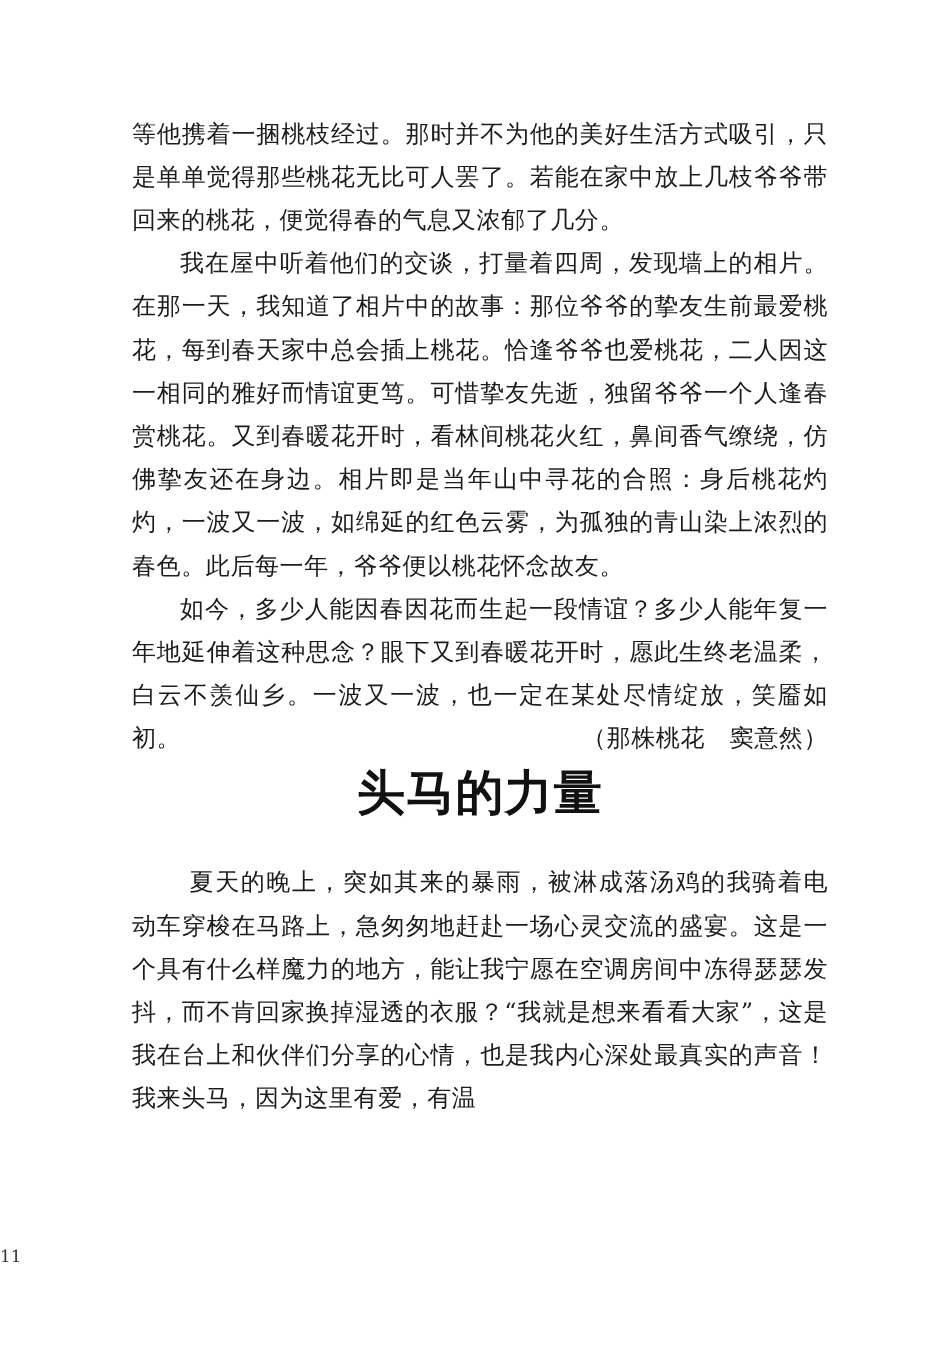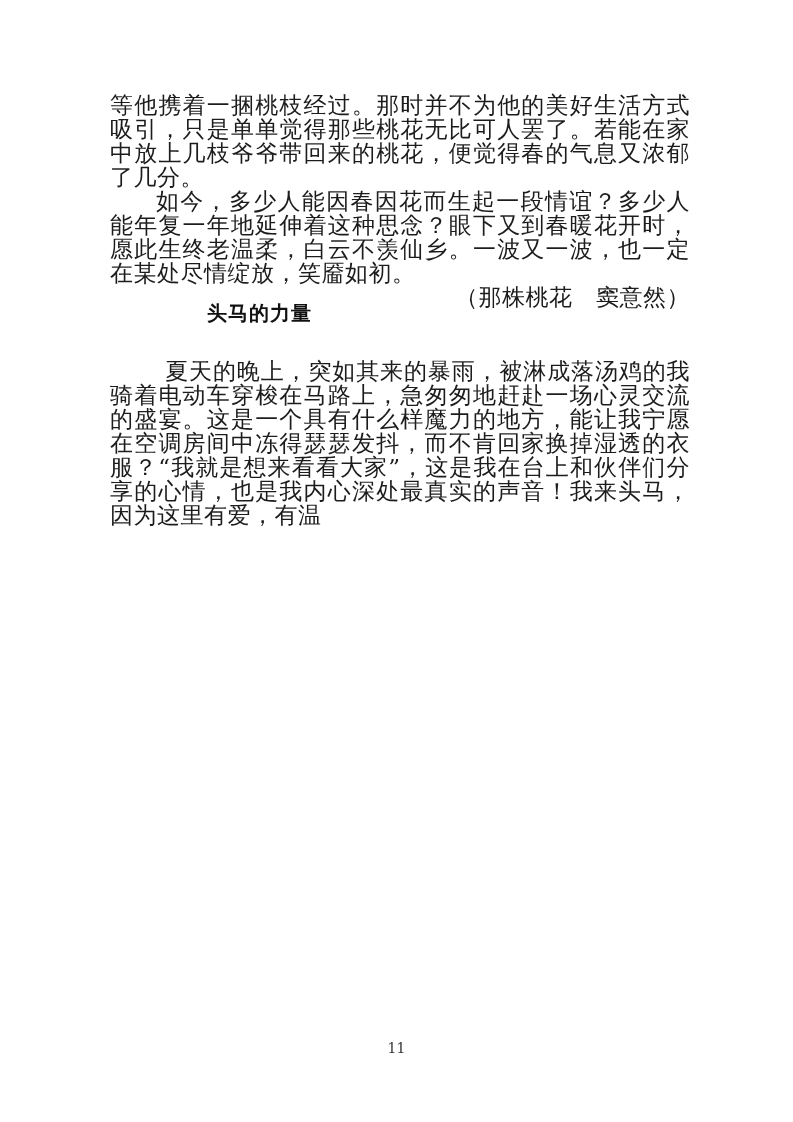--- a/index.html
+++ b/index.html
@@ -17,64 +17,65 @@
     overflow: hidden;
   }
   .content {
     position: absolute;
     left: 110px;
     top: 93px;
     width: 580px;
   }
   .para {
     margin: 0;
-    font-size: 23px;
-    line-height: 24px;
+    font-size: 20px;
+    line-height: 36px;
     text-align: justify;
     text-justify: inter-ideograph;
     letter-spacing: 0.5px;
   }
   .indent { text-indent: 2em; }
   .indent-wide { text-indent: 2.4em; }
   .attribution {
     float: right;
     white-space: nowrap;
   }
   .article-title {
-    margin: 8px 0 26px 0;
+    margin: 8px 0 36px 0;
     font-family: "DejaVu Sans", sans-serif;
     font-weight: bold;
-    font-size: 20px;
+    font-size: 40px;
     line-height: 40px;
     text-align: center;
     color: #111111;
     letter-spacing: 1px;
   }
   .page-number {
     position: absolute;
     left: 0;
     right: 0;
     top: 1039px;
-    text-align: center;
+    text-align: left;
     font-size: 14px;
     line-height: 18px;
     color: #333333;
     font-family: "DejaVu Serif", serif;
   }
 </style>
 </head>
 <body>
 
 <div class="page">
   <div class="content">
 
     <section>
       <p class="para">等他携着一捆桃枝经过。那时并不为他的美好生活方式吸引，只是单单觉得那些桃花无比可人罢了。若能在家中放上几枝爷爷带回来的桃花，便觉得春的气息又浓郁了几分。</p>
 
 
+      <p class="para indent">我在屋中听着他们的交谈，打量着四周，发现墙上的相片。在那一天，我知道了相片中的故事：那位爷爷的挚友生前最爱桃花，每到春天家中总会插上桃花。恰逢爷爷也爱桃花，二人因这一相同的雅好而情谊更笃。可惜挚友先逝，独留爷爷一个人逢春赏桃花。又到春暖花开时，看林间桃花火红，鼻间香气缭绕，仿佛挚友还在身边。相片即是当年山中寻花的合照：身后桃花灼灼，一波又一波，如绵延的红色云雾，为孤独的青山染上浓烈的春色。此后每一年，爷爷便以桃花怀念故友。</p>
 
       <p class="para indent">
         <span>如今，多少人能因春因花而生起一段情谊？多少人能年复一年地延伸着这种思念？眼下又到春暖花开时，愿此生终老温柔，白云不羡仙乡。一波又一波，也一定在某处尽情绽放，笑靥如初。</span>
         <span class="attribution">（那株桃花　窦意然）</span>
       </p>
     </section>
 
     <section>
       <h2 class="article-title">头马的力量</h2>
 

